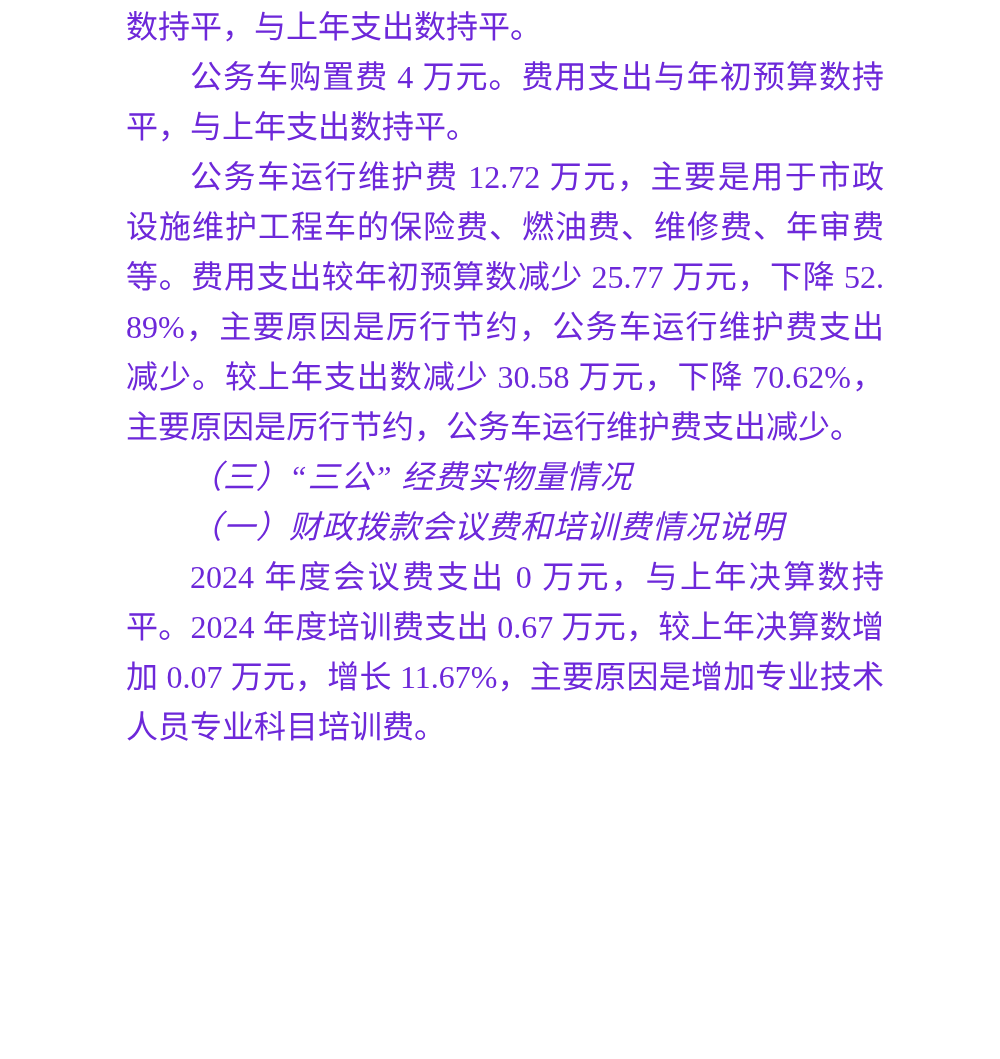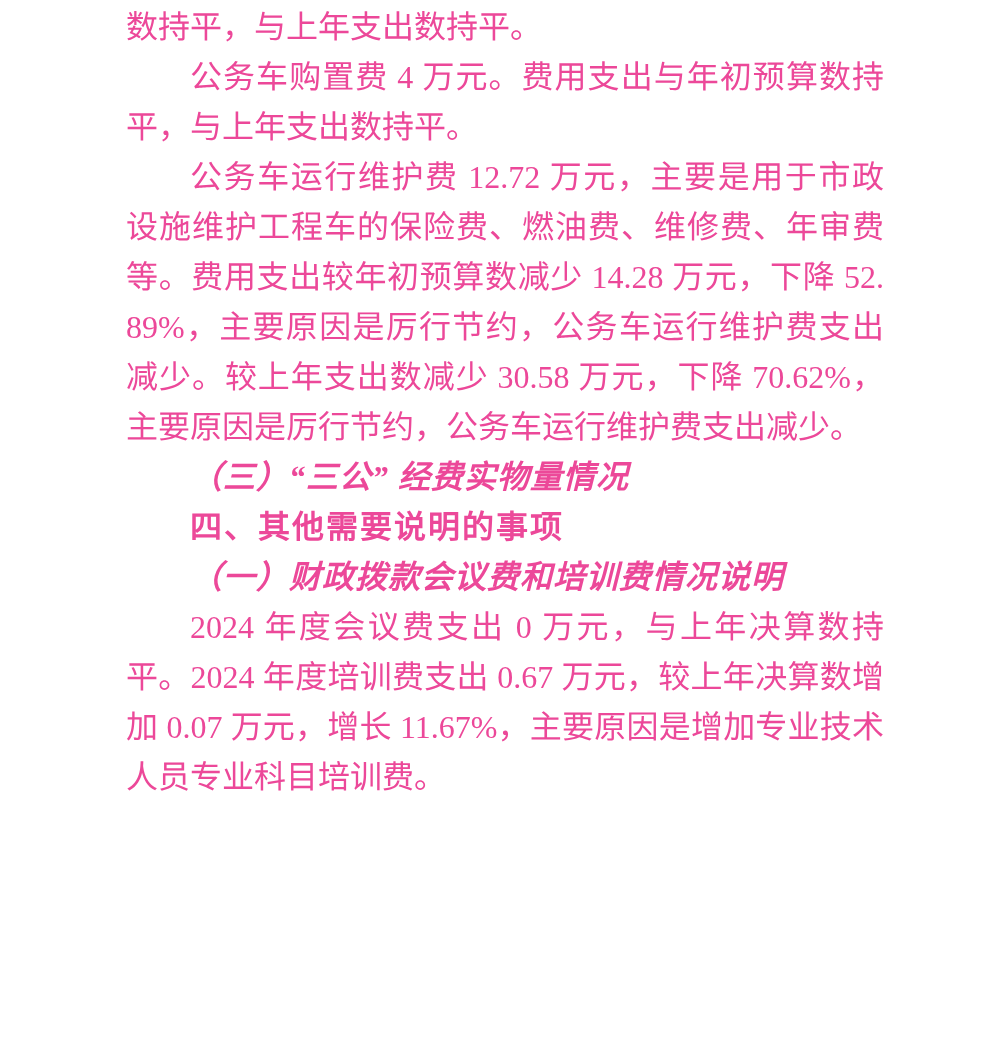--- a/index.html
+++ b/index.html
@@ -6,21 +6,21 @@
     margin: 0;
     padding: 0;
     background: #ffffff;
   }
   .page {
     position: relative;
     width: 1000px;
     height: 1059px;
     box-sizing: border-box;
     background: #ffffff;
-    color: #ec4899;
+    color: #6d28d9;
     padding: 2px 116px 0 126px;
     overflow: hidden;
     font-family: "Liberation Serif", "DejaVu Serif", serif;
     font-size: 32px;
     line-height: 50px;
   }
   .page p {
     margin: 0;
     padding: 0;
     text-align: justify;
@@ -28,34 +28,32 @@
     text-indent: 2em;
     word-break: break-all;
   }
   .page p.continuation {
     text-indent: 0;
   }
   .page p.heading-kaiti {
     font-style: italic;
     text-align: left;
     letter-spacing: 1px;
-    font-weight: bold;
   }
   .page p.heading-bold {
     font-family: "Liberation Sans", "DejaVu Sans", sans-serif;
     font-weight: bold;
     font-style: normal;
     text-align: left;
     letter-spacing: 2px;
   }
 </style>
 </head>
 <body>
 
 <div class="page">
   <p class="continuation">数持平，与上年支出数持平。</p>
   <p>公务车购置费 4 万元。费用支出与年初预算数持平，与上年支出数持平。</p>
-  <p>公务车运行维护费 12.72 万元，主要是用于市政设施维护工程车的保险费、燃油费、维修费、年审费等。费用支出较年初预算数减少 14.28 万元，下降 52.89%，主要原因是厉行节约，公务车运行维护费支出减少。较上年支出数减少 30.58 万元，下降 70.62%，主要原因是厉行节约，公务车运行维护费支出减少。</p>
+  <p>公务车运行维护费 12.72 万元，主要是用于市政设施维护工程车的保险费、燃油费、维修费、年审费等。费用支出较年初预算数减少 25.77 万元，下降 52.89%，主要原因是厉行节约，公务车运行维护费支出减少。较上年支出数减少 30.58 万元，下降 70.62%，主要原因是厉行节约，公务车运行维护费支出减少。</p>
   <p class="heading-kaiti">（三）“三公” 经费实物量情况</p>
-  <p class="heading-bold">四、其他需要说明的事项</p>
   <p class="heading-kaiti">（一）财政拨款会议费和培训费情况说明</p>
   <p>2024 年度会议费支出 0 万元，与上年决算数持平。2024 年度培训费支出 0.67 万元，较上年决算数增加 0.07 万元，增长 11.67%，主要原因是增加专业技术人员专业科目培训费。</p>
 </div>
 
 </body></html>

